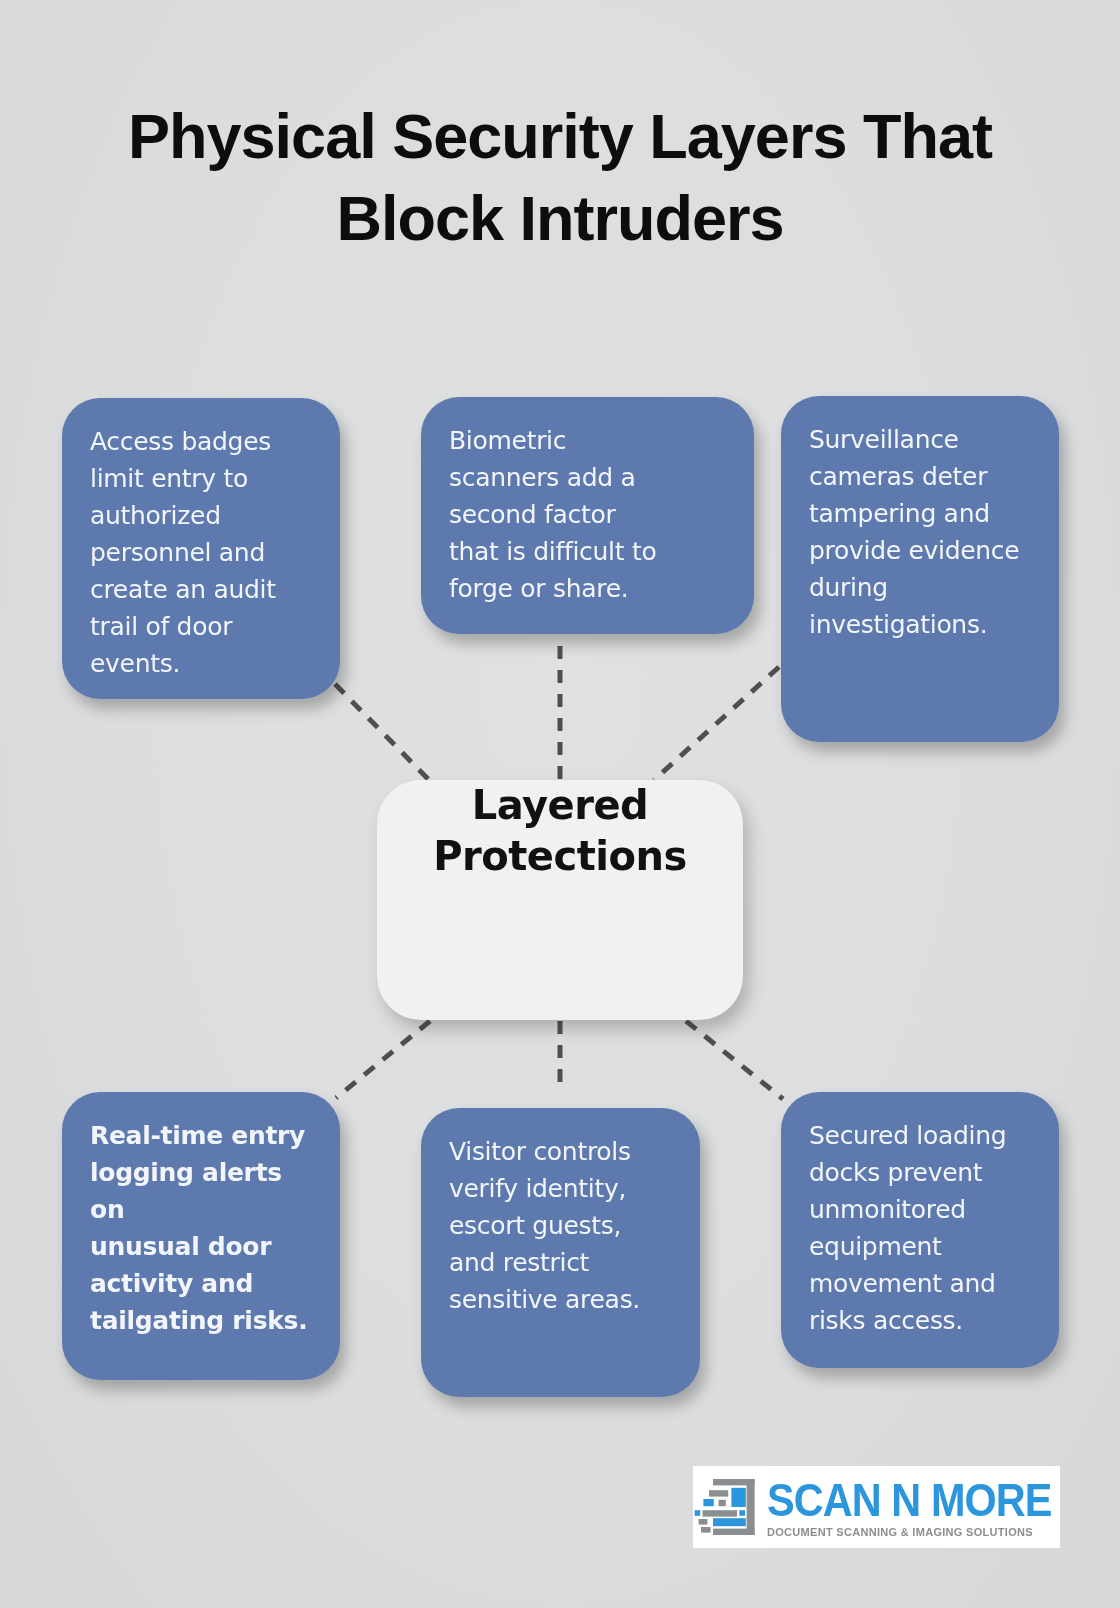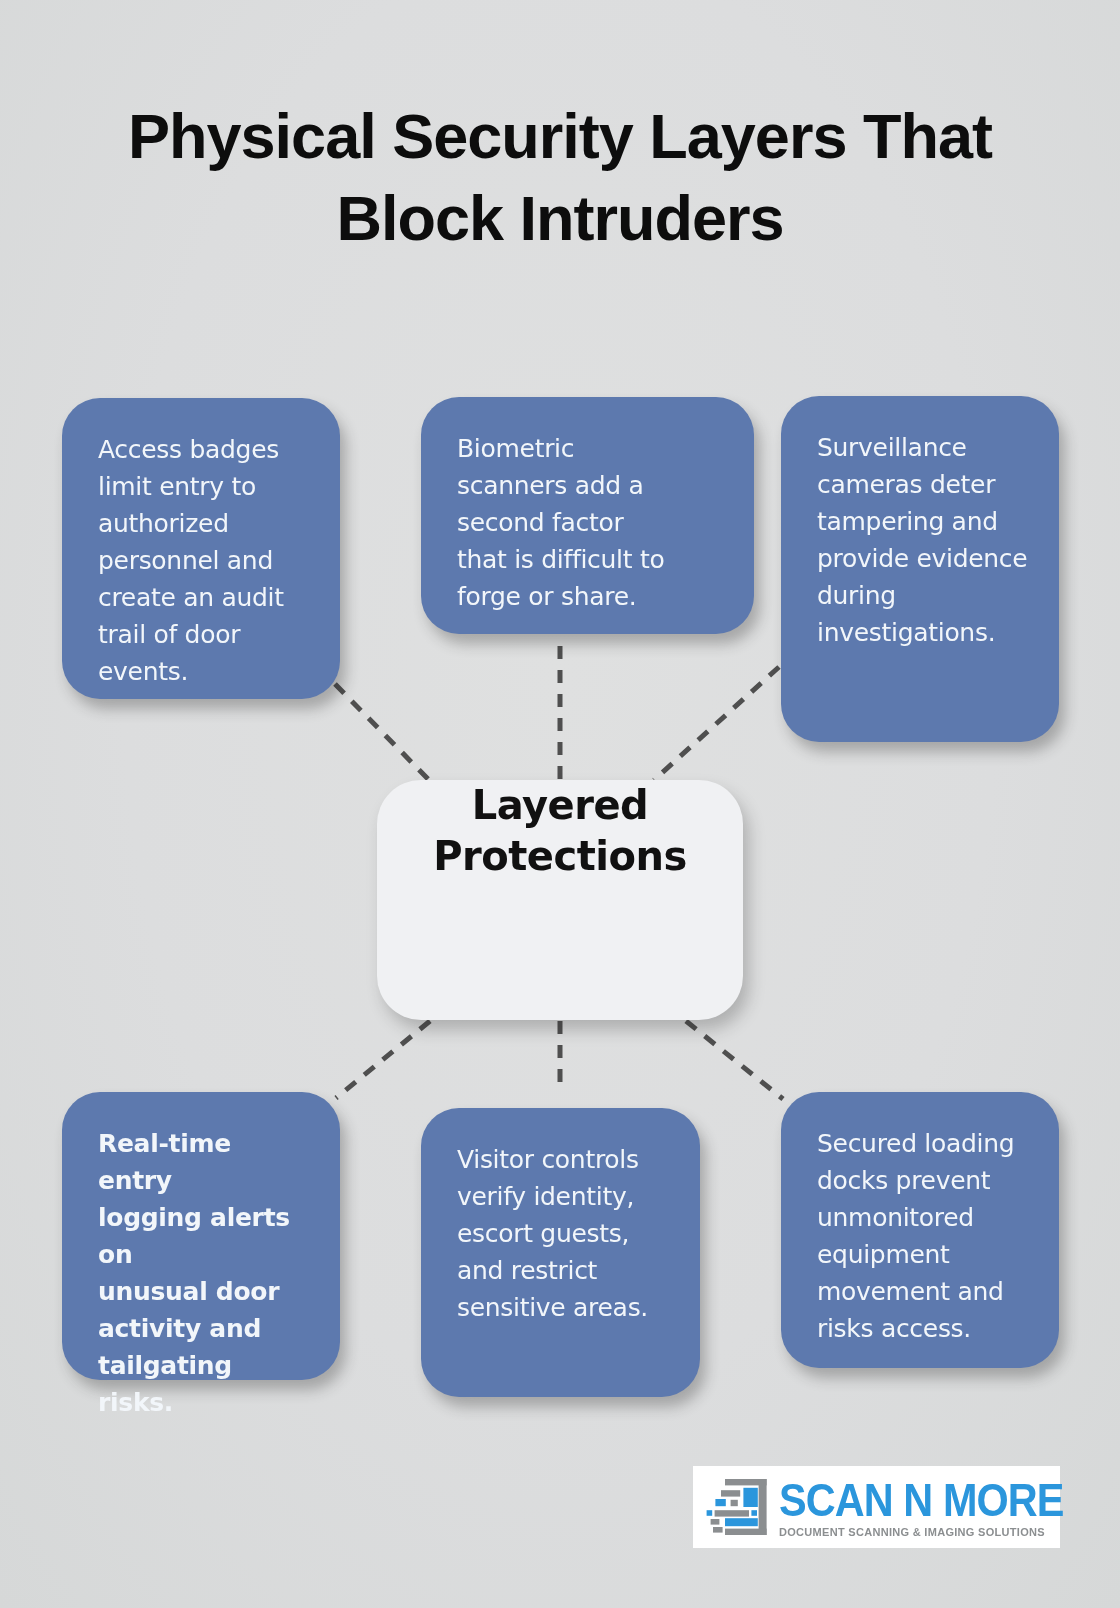--- a/index.html
+++ b/index.html
@@ -31,21 +31,21 @@
   }
   .node{
     position:absolute;
     background:#5d79ae;
     border-radius:38px;
     box-shadow:6px 10px 14px rgba(40,40,40,.30);
     box-sizing:border-box;
     padding:25px 22px 0 28px;
   }
   .node p{
-    margin:8px;
+    margin:0;
     color:#f2f6fa;
     font-size:25px;
     line-height:37px;
     letter-spacing:-0.3px;
     white-space:pre-line;
   }
   .n1{left:62px;top:398px;width:278px;height:301px;}
   .n2{left:421px;top:397px;width:333px;height:237px;}
   .n3{left:781px;top:396px;width:278px;height:346px;}
   .n4{left:62px;top:1092px;width:278px;height:288px;font-weight:bold;}
@@ -65,21 +65,21 @@
     color:#111;
     text-align:center;
     letter-spacing:-0.5px;
     white-space:pre-line;
   }
   .logo{
     position:absolute;left:693px;top:1466px;width:367px;height:82px;
     background:#ffffff;
     display:flex;align-items:center;
     box-sizing:border-box;
-    padding-left:12px;
+    padding-left:0;
   }
   .logo-icon{width:64px;height:72px;flex:0 0 auto;}
   .logo-text{margin-left:10px;display:flex;flex-direction:column;}
   .logo-name{
     font-family:"Liberation Sans","DejaVu Sans",sans-serif;
     font-weight:800;
     font-size:46px;
     line-height:1;
     color:#2b96dc;
     letter-spacing:-1px;

